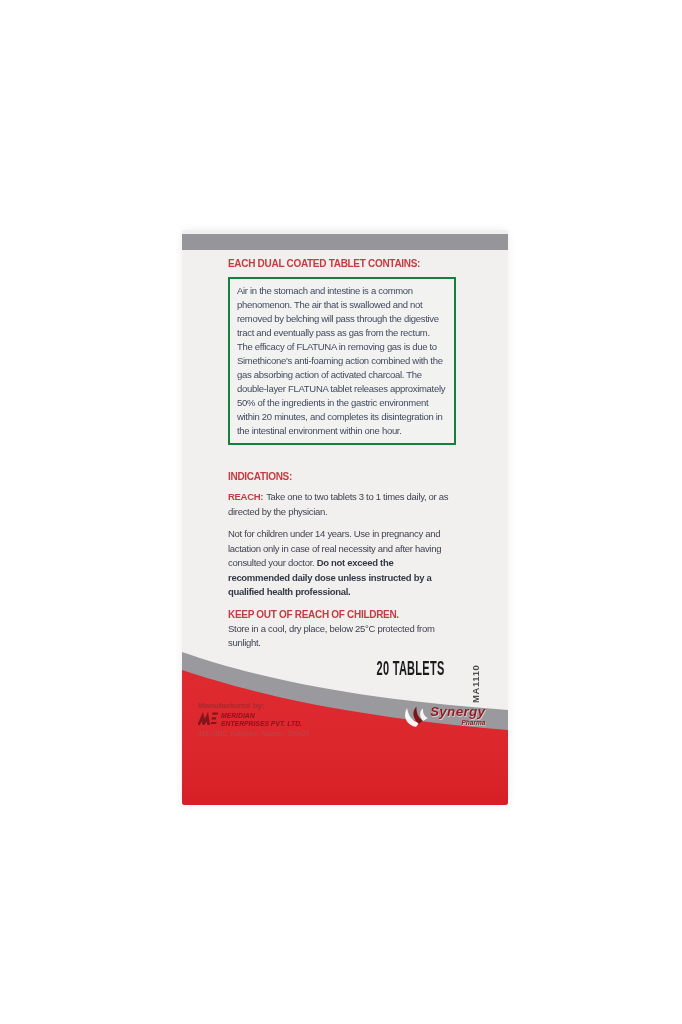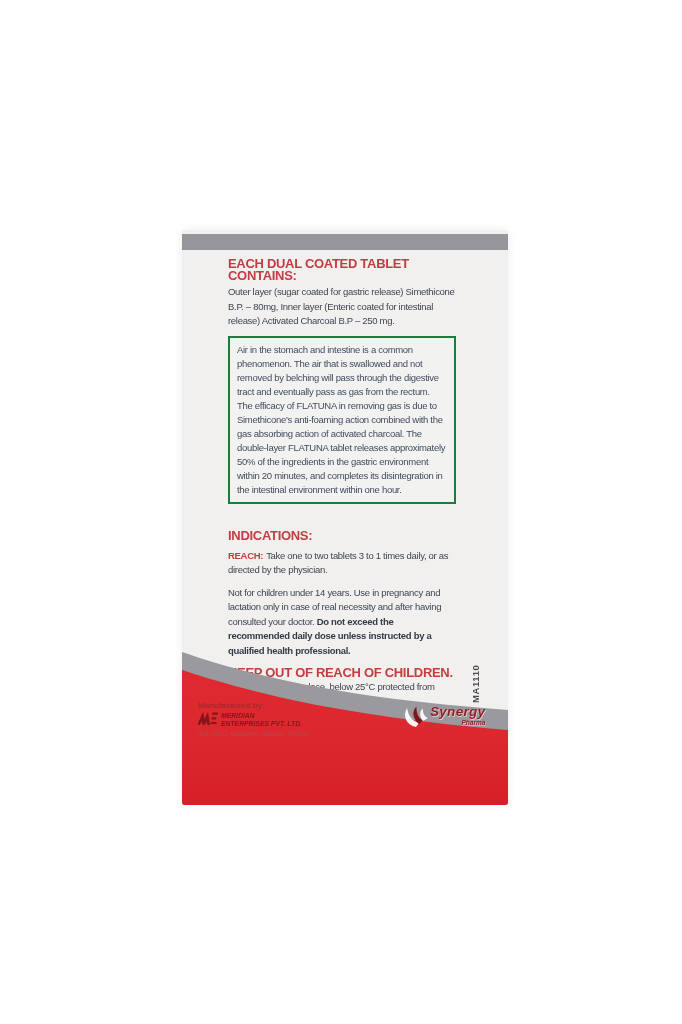--- a/index.html
+++ b/index.html
@@ -16,21 +16,21 @@
   }
   .top-band{
     position:absolute;left:0;top:4px;right:0;height:16px;
     background:#95959a;
   }
   .content{
     position:absolute;left:46px;top:24px;width:228px;
     color:#3e4452;font-size:9.5px;line-height:14.5px;letter-spacing:-0.3px;
   }
   .red-h{
-    color:#c33c41;font-weight:bold;margin:0;font-size:13px;line-height:12px;
+    color:#c33c41;font-weight:bold;margin:0;font-size:10px;line-height:12px;
   }
   .h-contains{margin:4px 0 3px 0;}
   p{margin:0;}
   .info-box{
     margin-top:7px;border:2px solid #15803d;background:#f2f2f1;
     padding:5px 7px;color:#404a5e;line-height:14px;
   }
   .h-indications{margin-top:26px;margin-bottom:3px;}
   .bullet{margin:0;}
   .bullet::before{content:"• ";}
@@ -82,21 +82,20 @@
 </style>
 </head>
 <body>
 
 <div class="box">
 
   <div class="top-band"></div>
 
   <div class="content">
     <h2 class="red-h h-contains">EACH DUAL COATED TABLET CONTAINS:</h2>
-    <p class="contains-text">Outer layer (sugar coated for gastric release) Simethicone B.P. – 80mg, Inner layer (Enteric coated for intestinal release) Activated Charcoal B.P – 250 mg.</p>
 
     <div class="info-box">
       <p>Air in the stomach and intestine is a common phenomenon. The air that is swallowed and not removed by belching will pass through the digestive tract and eventually pass as gas from the rectum. The efficacy of FLATUNA in removing gas is due to Simethicone's anti-foaming action combined with the gas absorbing action of activated charcoal. The double-layer FLATUNA tablet releases approximately 50% of the ingredients in the gastric environment within 20 minutes, and completes its disintegration in the intestinal environment within one hour.</p>
     </div>
 
     <h2 class="red-h h-indications">INDICATIONS:</h2>
 
     <p class="dosage">
       <span class="lbl">REACH:</span><span>Take one to two tablets 3 to 1 times daily, or as directed by the physician.</span>
     </p>

